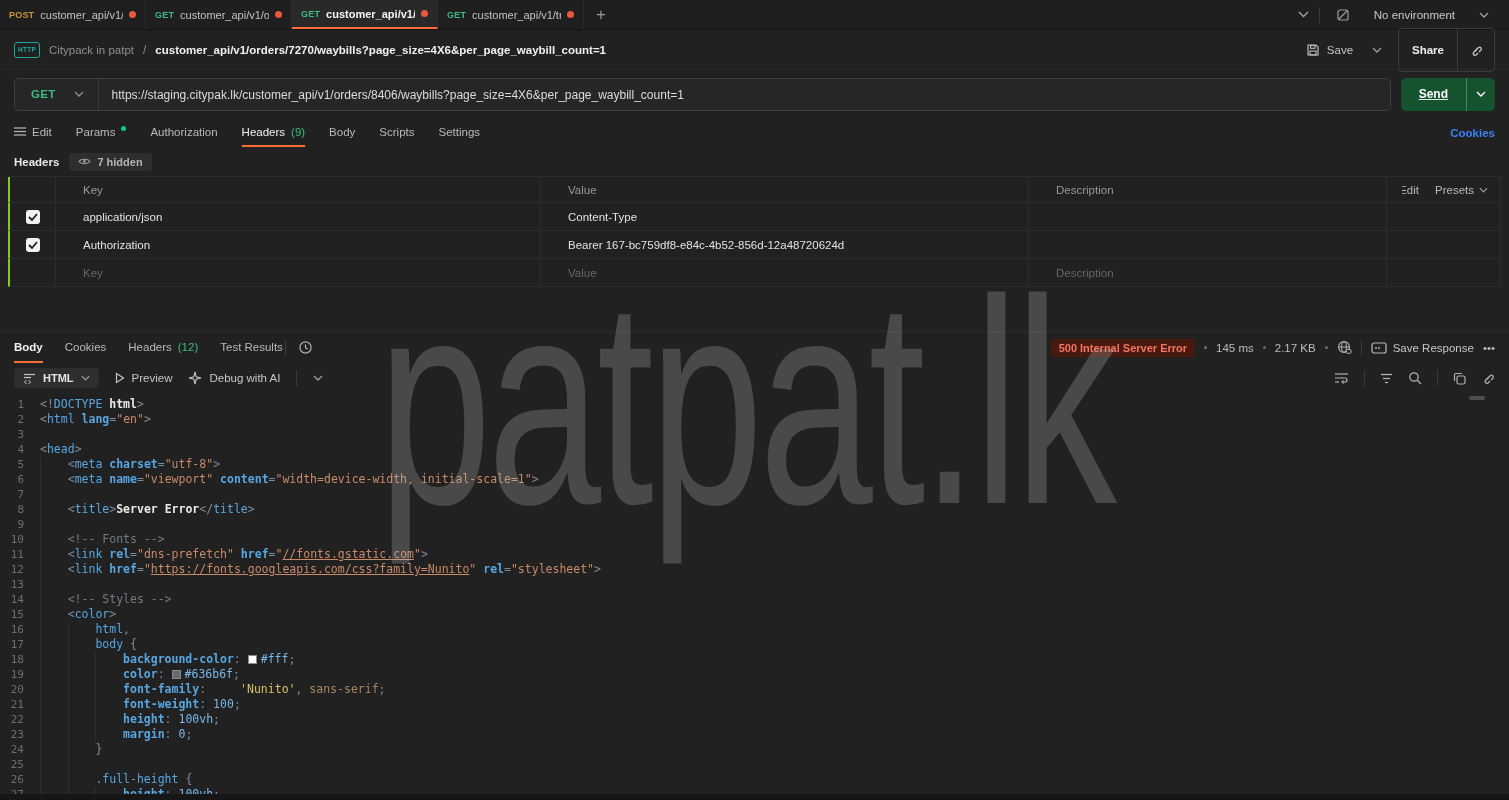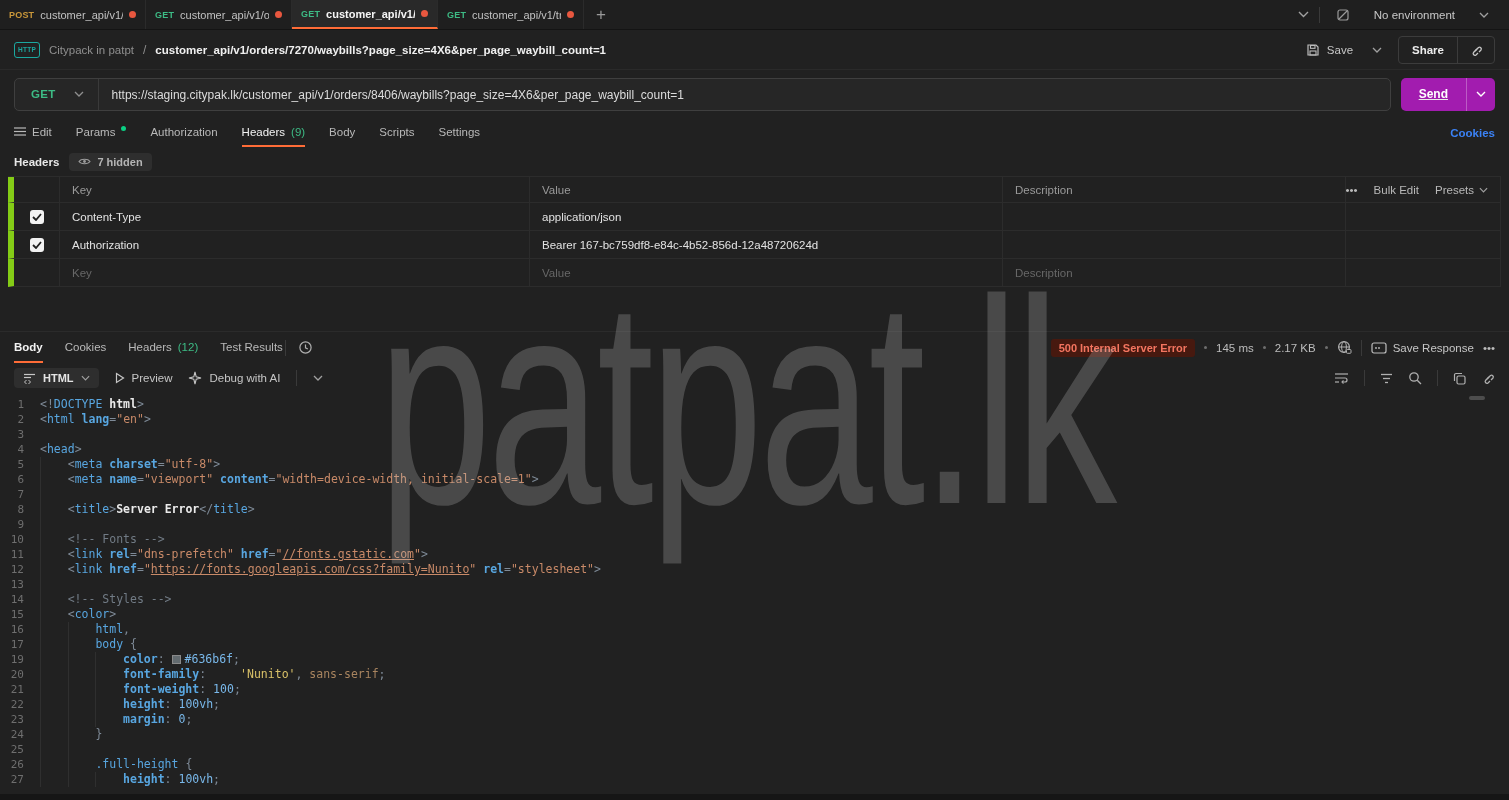--- a/index.html
+++ b/index.html
@@ -29,51 +29,51 @@
 
   
   .crumbrow { height:40px; display:flex; align-items:center; padding:0 14px; gap:9px; flex:none; border-bottom:1px solid #2a2a2a; }
   .httpicon { width:26px; height:16px; border:1px solid #1ba8a0; border-radius:3px; color:#1ba8a0; font-size:6.5px; font-weight:bold; display:flex; align-items:center; justify-content:center; letter-spacing:.3px; }
   .ws { color:#8f8f8f; font-size:11.5px; }
   .slash { color:#8f8f8f; }
   .reqname { color:#f0f0f0; font-weight:bold; font-size:11.5px; }
   .crumb-right { margin-left:auto; display:flex; align-items:center; gap:10px; }
   .savebtn { display:flex; align-items:center; gap:7px; color:#c6c6c6; font-size:11.5px; cursor:pointer; padding:4px 2px; }
   .savechev { padding:4px 6px; cursor:pointer; border-left:1px solid transparent; }
-  .sharegroup { display:flex; align-items:center; border:1px solid #3c3c3c; border-radius:4px; height:28px; overflow:hidden; }
+  .sharegroup { display:flex; align-items:center; border:1px solid #3c3c3c; border-radius:4px; height:44px; overflow:hidden; }
   .sharebtn { padding:0 13px; font-size:11.5px; font-weight:bold; color:#ececec; cursor:pointer; display:flex; align-items:center; height:100%; }
   .linkbtn { padding:0 11px; border-left:1px solid #3c3c3c; cursor:pointer; display:flex; align-items:center; height:100%; }
 
   
   .urlrow { height:48px; display:flex; align-items:center; gap:10px; padding:0 14px; flex:none; }
   .urlbox { flex:1; height:33px; display:flex; align-items:stretch; background:#262626; border:1px solid #3f3f3f; border-radius:5px; overflow:hidden; }
   .methodsel { display:flex; align-items:center; gap:18px; padding:0 14px 0 16px; cursor:pointer; border-right:1px solid #3a3a3a; }
   .methodsel .mtext { color:#3dbb85; font-weight:bold; font-size:11.5px; letter-spacing:.3px; }
   .urltext { display:flex; align-items:center; padding:16px 13px; color:#dcdcdc; font-size:12px; white-space:nowrap; overflow:hidden; flex:1; }
-  .sendbtn { height:33px; display:flex; align-items:stretch; background:#a21caf; border-radius:5px; overflow:hidden; cursor:pointer;text-decoration:underline; }
+  .sendbtn { height:33px; display:flex; align-items:stretch; background:#14532d; border-radius:5px; overflow:hidden; cursor:pointer;text-decoration:underline; }
   .sendmain { display:flex; align-items:center; padding:0 18px; color:#fff; font-weight:bold; font-size:12px; }
   .sendchev { display:flex; align-items:center; padding:0 9px; border-left:1px solid rgba(255,255,255,.28); }
 
   
   .reqtabs { height:29px; display:flex; align-items:stretch; padding:0 14px; flex:none; }
   .rtabs-left { display:flex; align-items:stretch; gap:24px; }
   .rtab { display:flex; align-items:center; gap:6px; font-size:11.5px; color:#b9b9b9; cursor:pointer; border-bottom:2px solid transparent; }
   .rtab.active { color:#f2f2f2; border-bottom-color:#ff6c37; }
   .rtab .count { color:#3dbb85; }
   .rtab .gdot { width:5px; height:5px; border-radius:50%; background:#0acf83; margin-bottom:7px; }
   .cookieslink { margin-left:auto; display:flex; align-items:center; color:#3b82f6; font-weight:bold; font-size:11.5px; cursor:pointer; }
 
   
   .hdrheading { height:29px; display:flex; align-items:center; gap:10px; padding:0 14px; flex:none; }
   .hdrtitle { font-size:11.5px; font-weight:bold; color:#e8e8e8; }
   .hiddenpill { display:flex; align-items:center; gap:6px; background:#2e2e2e; border-radius:4px; padding:3px 9px; color:#b5b5b5; font-size:11px; font-weight:bold; cursor:pointer; }
 
   
   .tbl { margin:0 8px; flex:none; border-top:1px solid #2c2c2c; }
-  .trow { display:grid; grid-template-columns:46px 470px 473px 343px 1fr; border-bottom:1px solid #2c2c2c; border-left:6px solid #84cc16; border-right:1px solid #2c2c2c; }
+  .trow { display:grid; grid-template-columns:46px 470px 473px 343px 1fr; border-bottom:1px solid #2c2c2c; border-left:2px solid #84cc16; border-right:1px solid #2c2c2c;gap:15px; }
   .trow.head { height:26px; color:#9a9a9a; }
   .trow.body-row { height:28px; color:#e2e2e2; }
   .tcell { display:flex; align-items:center; padding:0 12px; font-size:11.5px; border-right:1px solid #2c2c2c; overflow:hidden; white-space:nowrap; }
   .tcell:last-child { border-right:none; }
   .tcell.ck { justify-content:center; padding:0; }
   .tcell.actions { justify-content:flex-end; gap:16px; color:#b9b9b9; font-size:11.5px; }
   .tcell.actions .ai { display:flex; align-items:center; gap:5px; cursor:pointer; }
   .placeholder { color:#676767; }
   .cbox { width:14px; height:14px; border-radius:3px; background:#f2f2f2; display:flex; align-items:center; justify-content:center; cursor:pointer; }
 
@@ -305,22 +305,22 @@
     </div>
     <div id="table-rows">
         <div class="trow body-row">
           <div class="tcell ck">
             <span class="cbox">
               <svg width="10" height="8" viewBox="0 0 10 8">
                 <polyline points="1,4 4,7 9,1" fill="none" stroke="#1f1f1f" stroke-width="1.8"></polyline>
               </svg>
             </span>
           </div>
+          <div class="tcell">application/json</div>
           <div class="tcell">Content-Type</div>
-          <div class="tcell">application/json</div>
           <div class="tcell" style="border-right: 1px solid rgb(44, 44, 44);"></div>
           <div class="tcell" style="border-right: none;"></div>
         </div>
         <div class="trow body-row">
           <div class="tcell ck">
             <span class="cbox">
               <svg width="10" height="8" viewBox="0 0 10 8">
                 <polyline points="1,4 4,7 9,1" fill="none" stroke="#1f1f1f" stroke-width="1.8"></polyline>
               </svg>
             </span>
@@ -492,20 +492,21 @@
         <div class="cline"><span class="lnum">8</span><span class="ctext"><span class="g"></span><span class="tk-p">&lt;</span><span class="tk-t">title</span><span class="tk-p">&gt;</span><span class="tk-w">Server Error</span><span class="tk-p">&lt;/</span><span class="tk-t">title</span><span class="tk-p">&gt;</span></span></div>
         <div class="cline"><span class="lnum">9</span><span class="ctext"><span class="g"></span></span></div>
         <div class="cline"><span class="lnum">10</span><span class="ctext"><span class="g"></span><span class="tk-c">&lt;!-- Fonts --&gt;</span></span></div>
         <div class="cline"><span class="lnum">11</span><span class="ctext"><span class="g"></span><span class="tk-p">&lt;</span><span class="tk-t">link</span><span class="tk-p"> </span><span class="tk-a">rel</span><span class="tk-p">=</span><span class="tk-s">"dns-prefetch"</span><span class="tk-p"> </span><span class="tk-a">href</span><span class="tk-p">=</span><span class="tk-s">"</span><span class="tk-u">//fonts.gstatic.com</span><span class="tk-s">"</span><span class="tk-p">&gt;</span></span></div>
         <div class="cline"><span class="lnum">12</span><span class="ctext"><span class="g"></span><span class="tk-p">&lt;</span><span class="tk-t">link</span><span class="tk-p"> </span><span class="tk-a">href</span><span class="tk-p">=</span><span class="tk-s">"</span><span class="tk-u">https://fonts.googleapis.com/css?family=Nunito</span><span class="tk-s">"</span><span class="tk-p"> </span><span class="tk-a">rel</span><span class="tk-p">=</span><span class="tk-s">"stylesheet"</span><span class="tk-p">&gt;</span></span></div>
         <div class="cline"><span class="lnum">13</span><span class="ctext"><span class="g"></span></span></div>
         <div class="cline"><span class="lnum">14</span><span class="ctext"><span class="g"></span><span class="tk-c">&lt;!-- Styles --&gt;</span></span></div>
         <div class="cline"><span class="lnum">15</span><span class="ctext"><span class="g"></span><span class="tk-p">&lt;</span><span class="tk-t">color</span><span class="tk-p">&gt;</span></span></div>
         <div class="cline"><span class="lnum">16</span><span class="ctext"><span class="g"></span><span class="g"></span><span class="tk-t">html</span><span class="tk-p">,</span></span></div>
         <div class="cline"><span class="lnum">17</span><span class="ctext"><span class="g"></span><span class="g"></span><span class="tk-t">body</span><span class="tk-p"> {</span></span></div>
+        <div class="cline"><span class="lnum">18</span><span class="ctext"><span class="g"></span><span class="g"></span><span class="g"></span><span class="tk-a">background-color</span><span class="tk-p">: </span><span class="swatch sw-white"></span><span class="tk-n">#fff</span><span class="tk-p">;</span></span></div>
         <div class="cline"><span class="lnum">19</span><span class="ctext"><span class="g"></span><span class="g"></span><span class="g"></span><span class="tk-a">color</span><span class="tk-p">: </span><span class="swatch sw-gray"></span><span class="tk-n">#636b6f</span><span class="tk-p">;</span></span></div>
         <div class="cline"><span class="lnum">20</span><span class="ctext"><span class="g"></span><span class="g"></span><span class="g"></span><span class="tk-a">font-family</span><span class="tk-p">: </span><span class="tk-y">'Nunito'</span><span class="tk-p">, </span><span class="tk-m">sans-serif</span><span class="tk-p">;</span></span></div>
         <div class="cline"><span class="lnum">21</span><span class="ctext"><span class="g"></span><span class="g"></span><span class="g"></span><span class="tk-a">font-weight</span><span class="tk-p">: </span><span class="tk-n">100</span><span class="tk-p">;</span></span></div>
         <div class="cline"><span class="lnum">22</span><span class="ctext"><span class="g"></span><span class="g"></span><span class="g"></span><span class="tk-a">height</span><span class="tk-p">: </span><span class="tk-n">100vh</span><span class="tk-p">;</span></span></div>
         <div class="cline"><span class="lnum">23</span><span class="ctext"><span class="g"></span><span class="g"></span><span class="g"></span><span class="tk-a">margin</span><span class="tk-p">: </span><span class="tk-n">0</span><span class="tk-p">;</span></span></div>
         <div class="cline"><span class="lnum">24</span><span class="ctext"><span class="g"></span><span class="g"></span><span class="tk-p">}</span></span></div>
         <div class="cline"><span class="lnum">25</span><span class="ctext"><span class="g"></span><span class="g"></span></span></div>
         <div class="cline"><span class="lnum">26</span><span class="ctext"><span class="g"></span><span class="g"></span><span class="tk-t">.full-height</span><span class="tk-p"> {</span></span></div>
         <div class="cline"><span class="lnum">27</span><span class="ctext"><span class="g"></span><span class="g"></span><span class="g"></span><span class="tk-a">height</span><span class="tk-p">: </span><span class="tk-n">100vh</span><span class="tk-p">;</span></span></div>
       </div>

